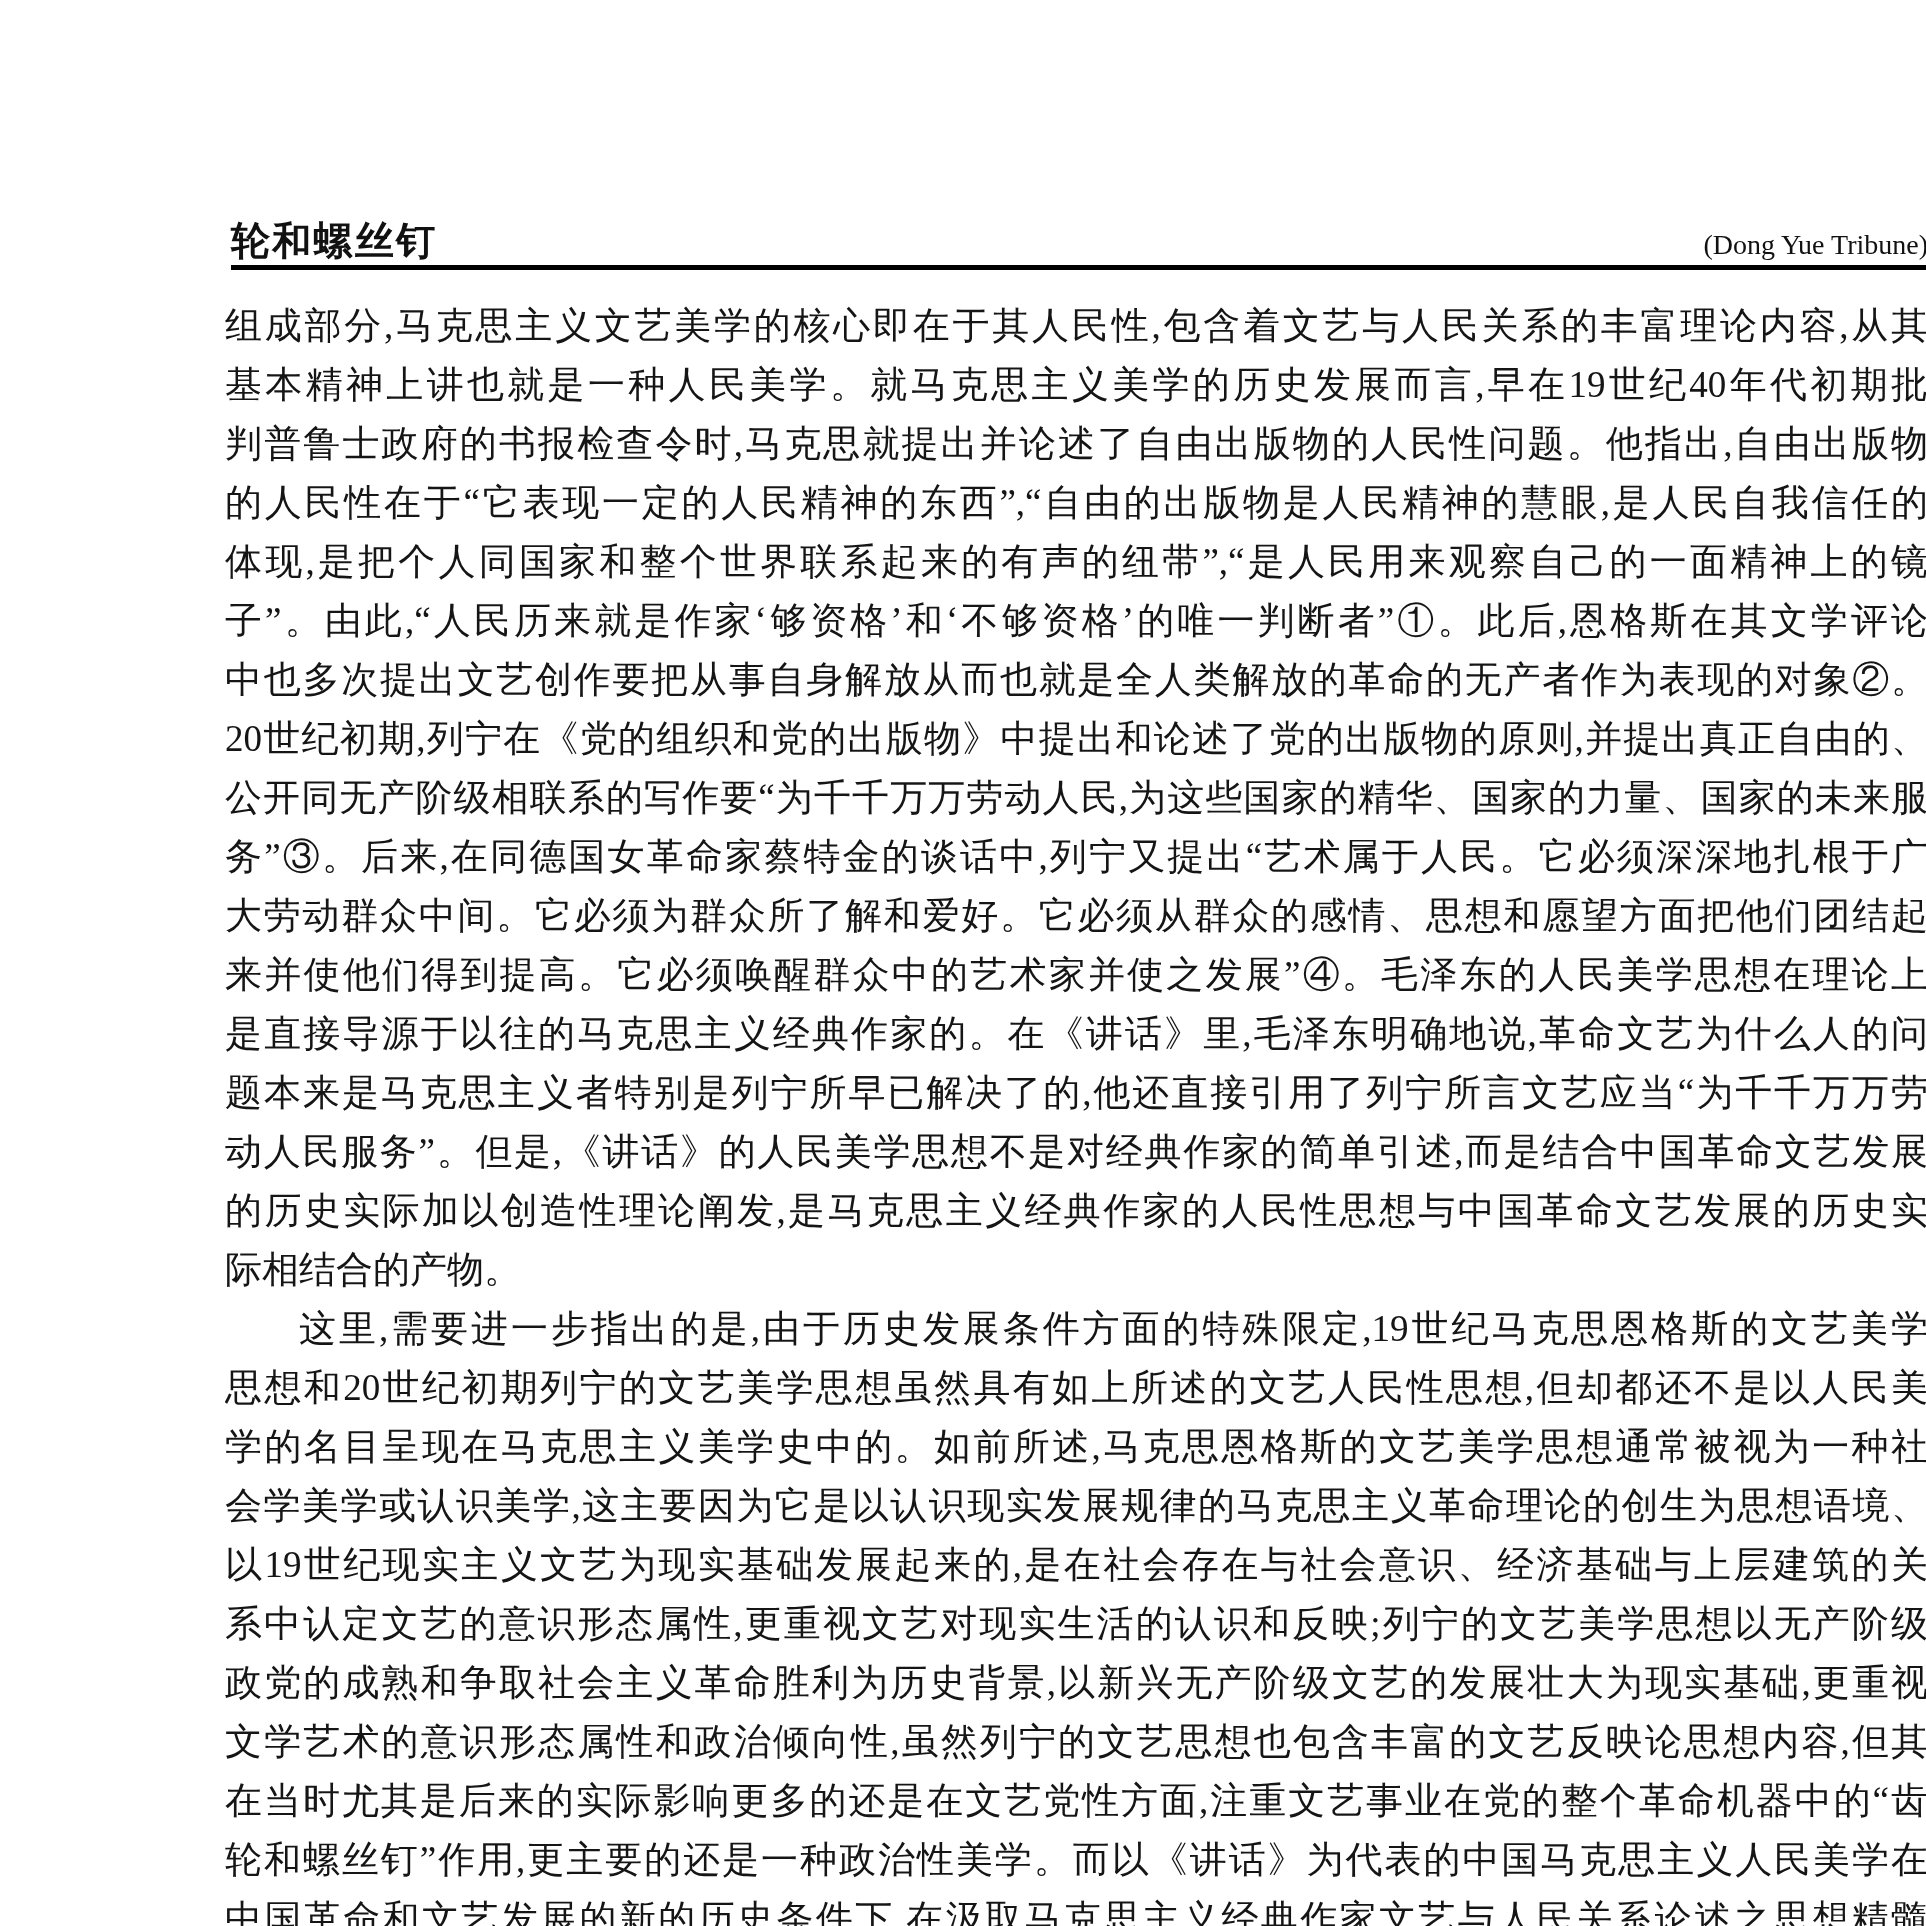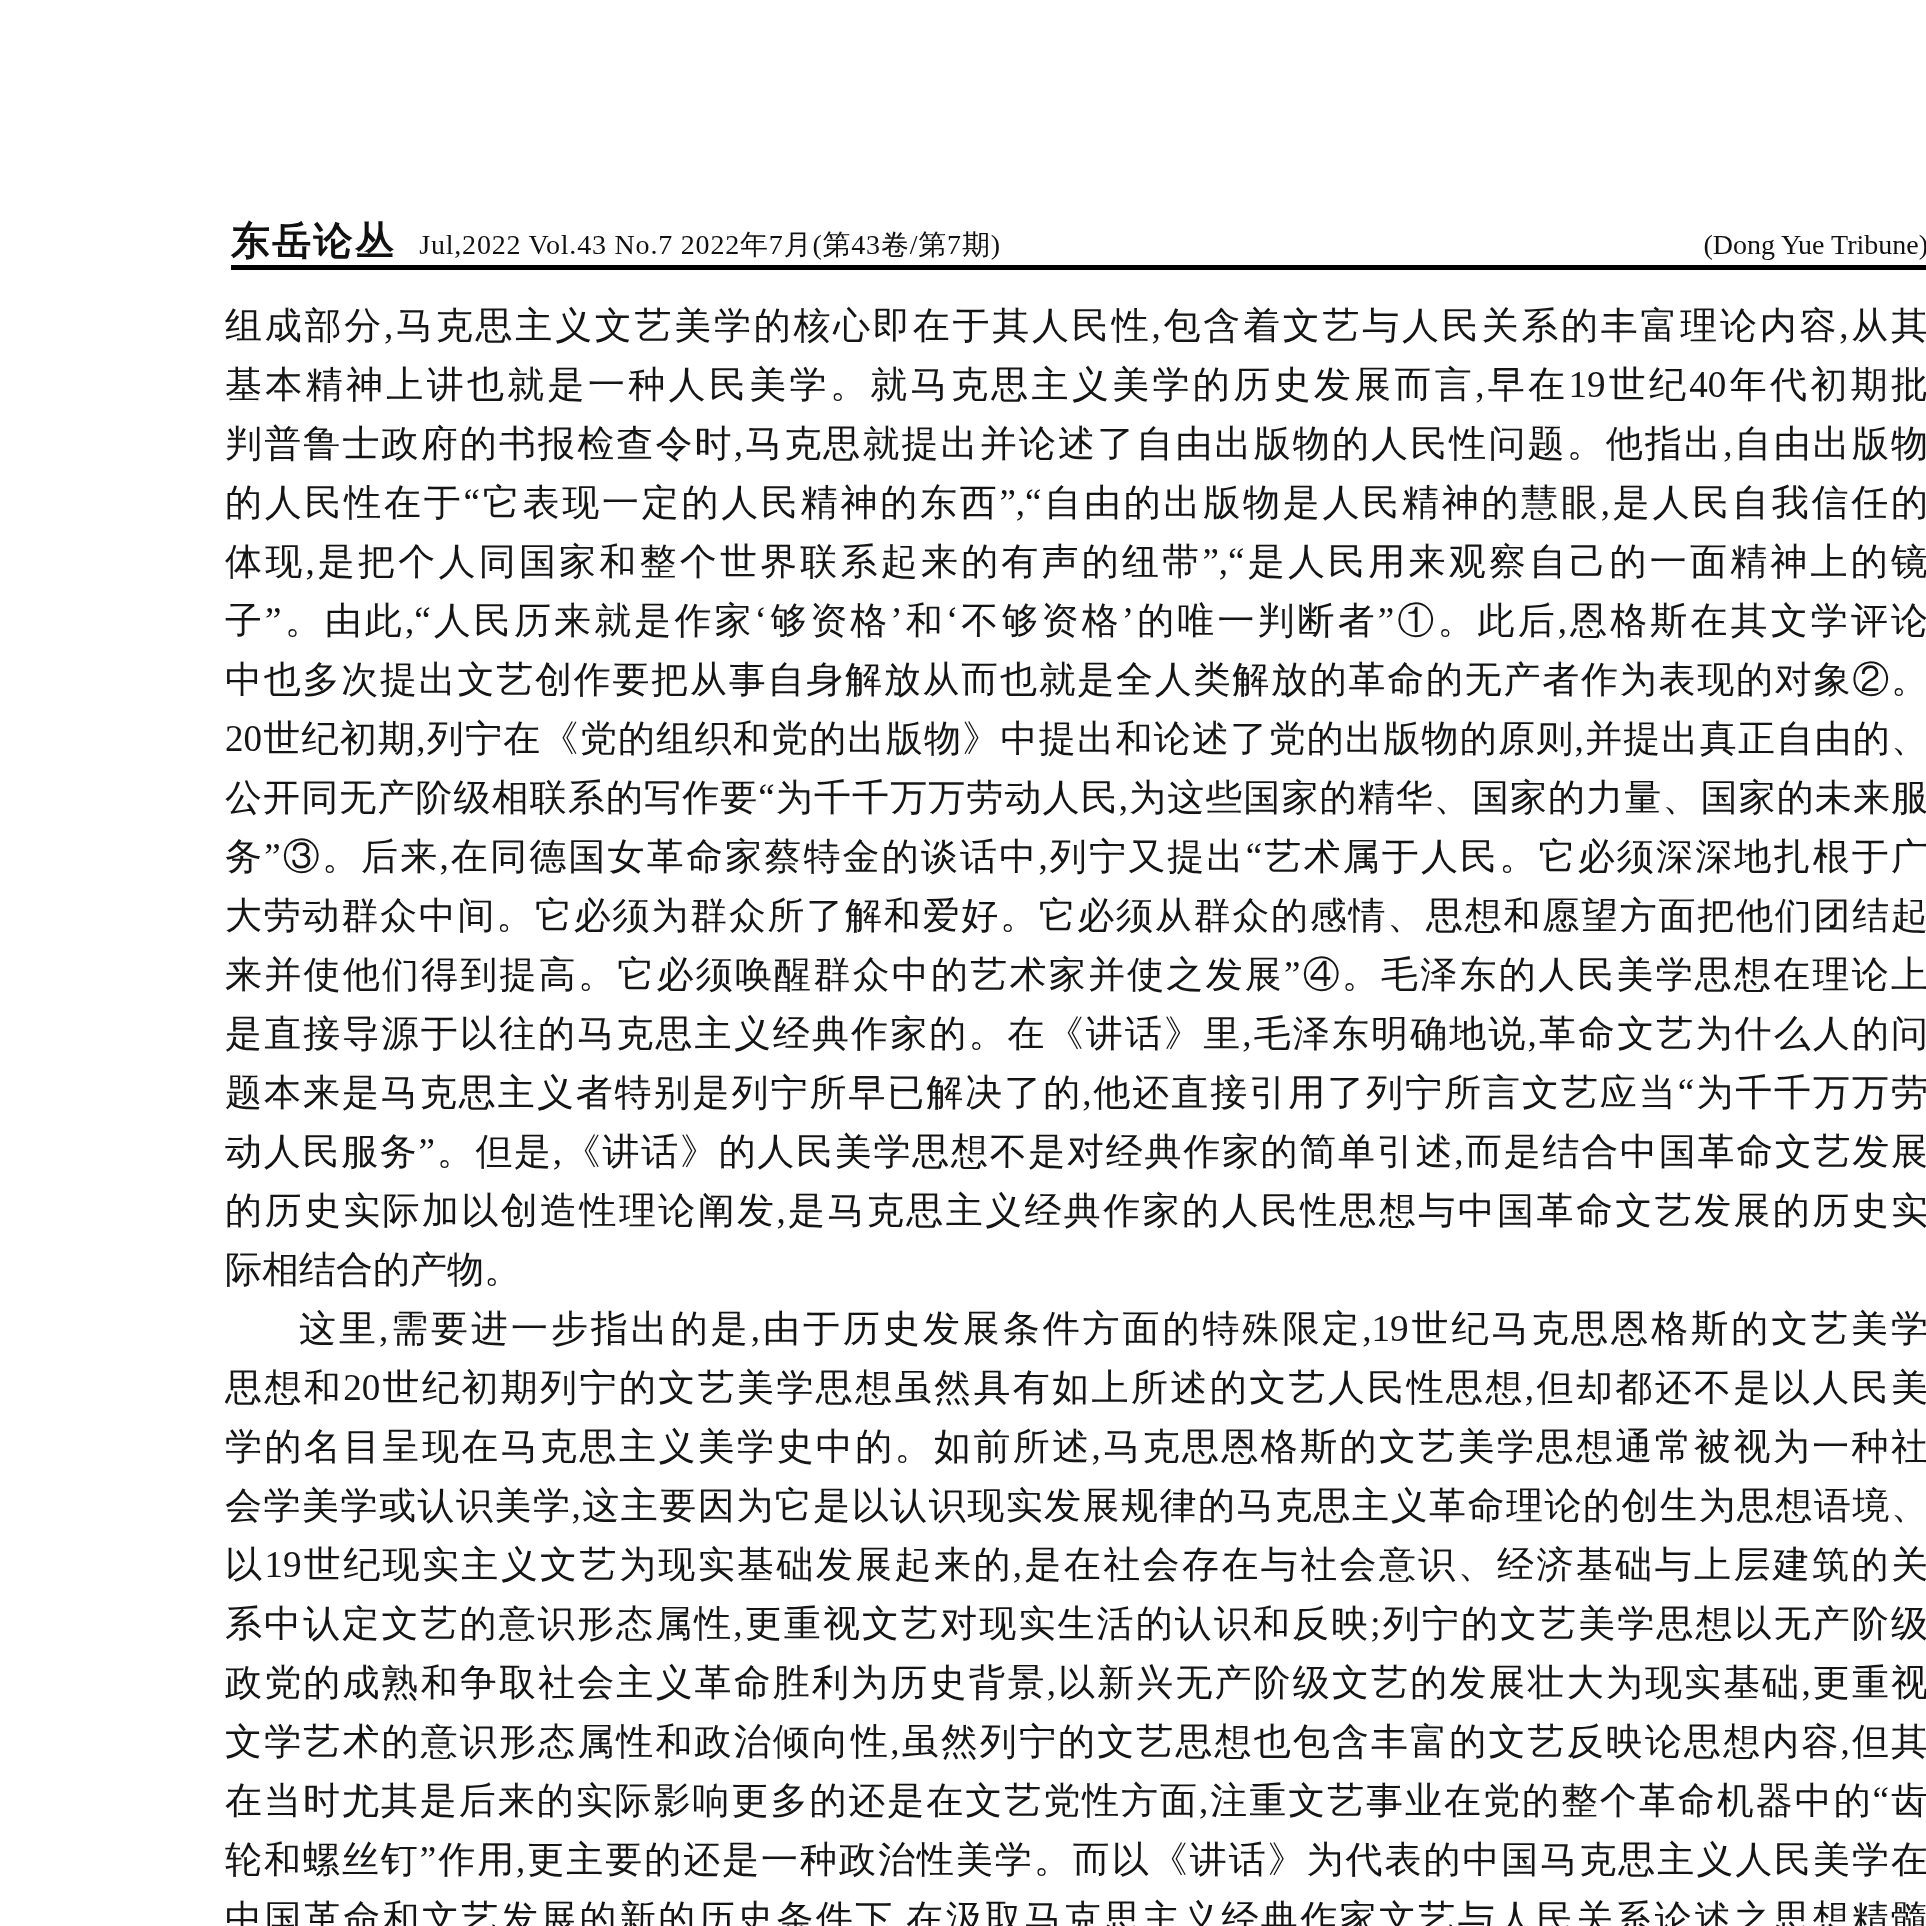--- a/index.html
+++ b/index.html
@@ -52,22 +52,21 @@
   }
   .bline.open { text-align-last: left; }
   .bline.indent { text-indent: 2em; }
 </style>
 </head>
 <body>
 
 <div class="page">
 
   <div class="header">
-    <span class="journal-cn">东岳论丛</span>
-    <span class="issue-info">Jul,2022 Vol.43 No.7  2022年7月(第43卷/第7期)</span>
+    <span class="journal-cn">轮和螺丝钉</span>
     <span class="journal-en">(Dong Yue Tribune)</span>
   </div>
   <div class="header-rule"></div>
 
   <div class="body-text">
     <div class="bline">组成部分,马克思主义文艺美学的核心即在于其人民性,包含着文艺与人民关系的丰富理论内容,从其</div>
     <div class="bline">基本精神上讲也就是一种人民美学。就马克思主义美学的历史发展而言,早在19世纪40年代初期批</div>
     <div class="bline">判普鲁士政府的书报检查令时,马克思就提出并论述了自由出版物的人民性问题。他指出,自由出版物</div>
     <div class="bline">的人民性在于“它表现一定的人民精神的东西”,“自由的出版物是人民精神的慧眼,是人民自我信任的</div>
     <div class="bline">体现,是把个人同国家和整个世界联系起来的有声的纽带”,“是人民用来观察自己的一面精神上的镜</div>

